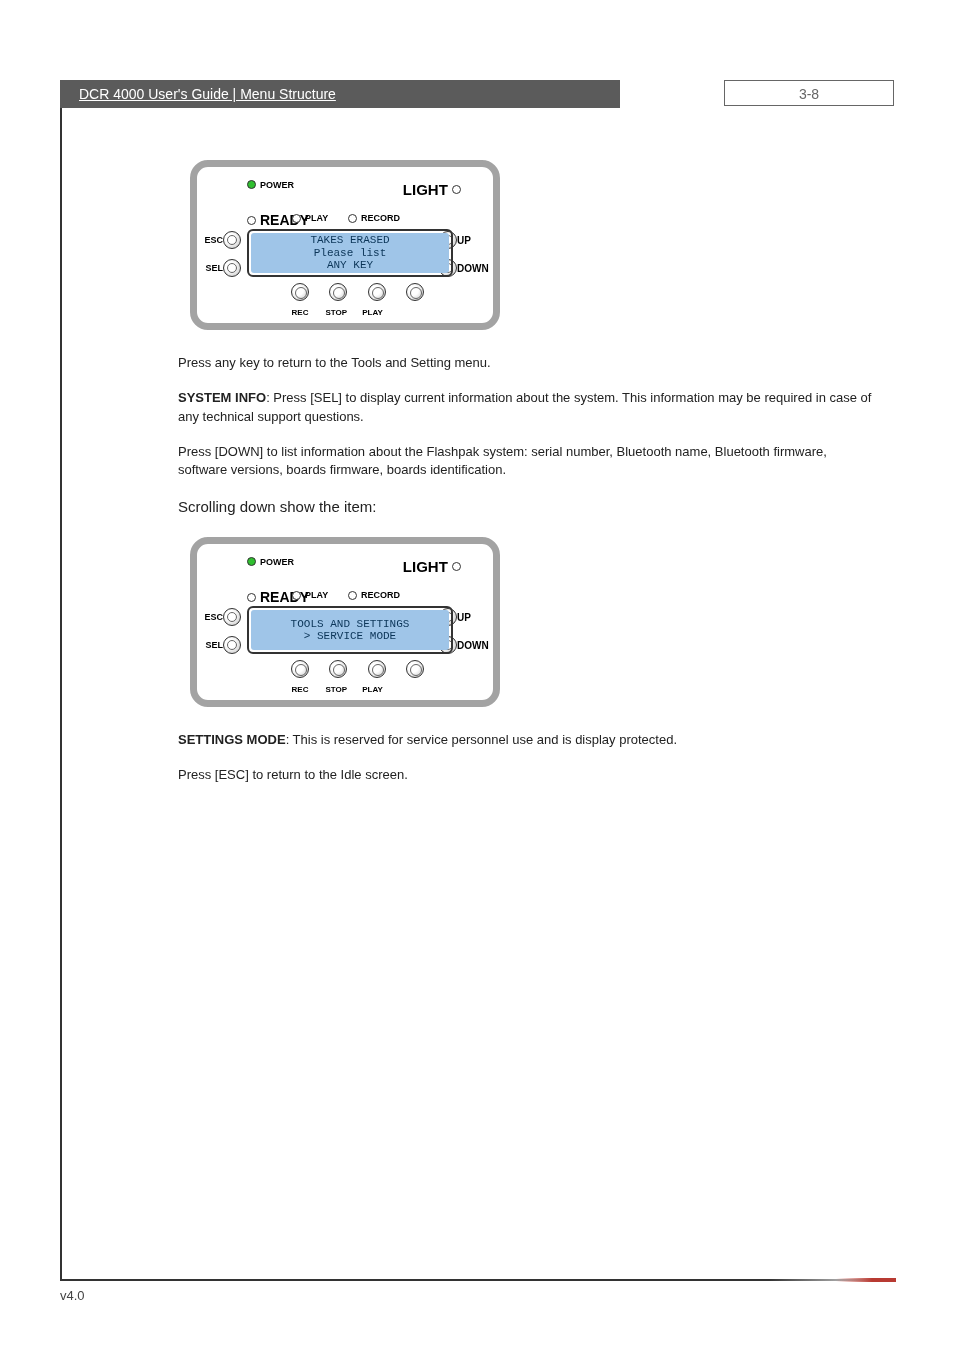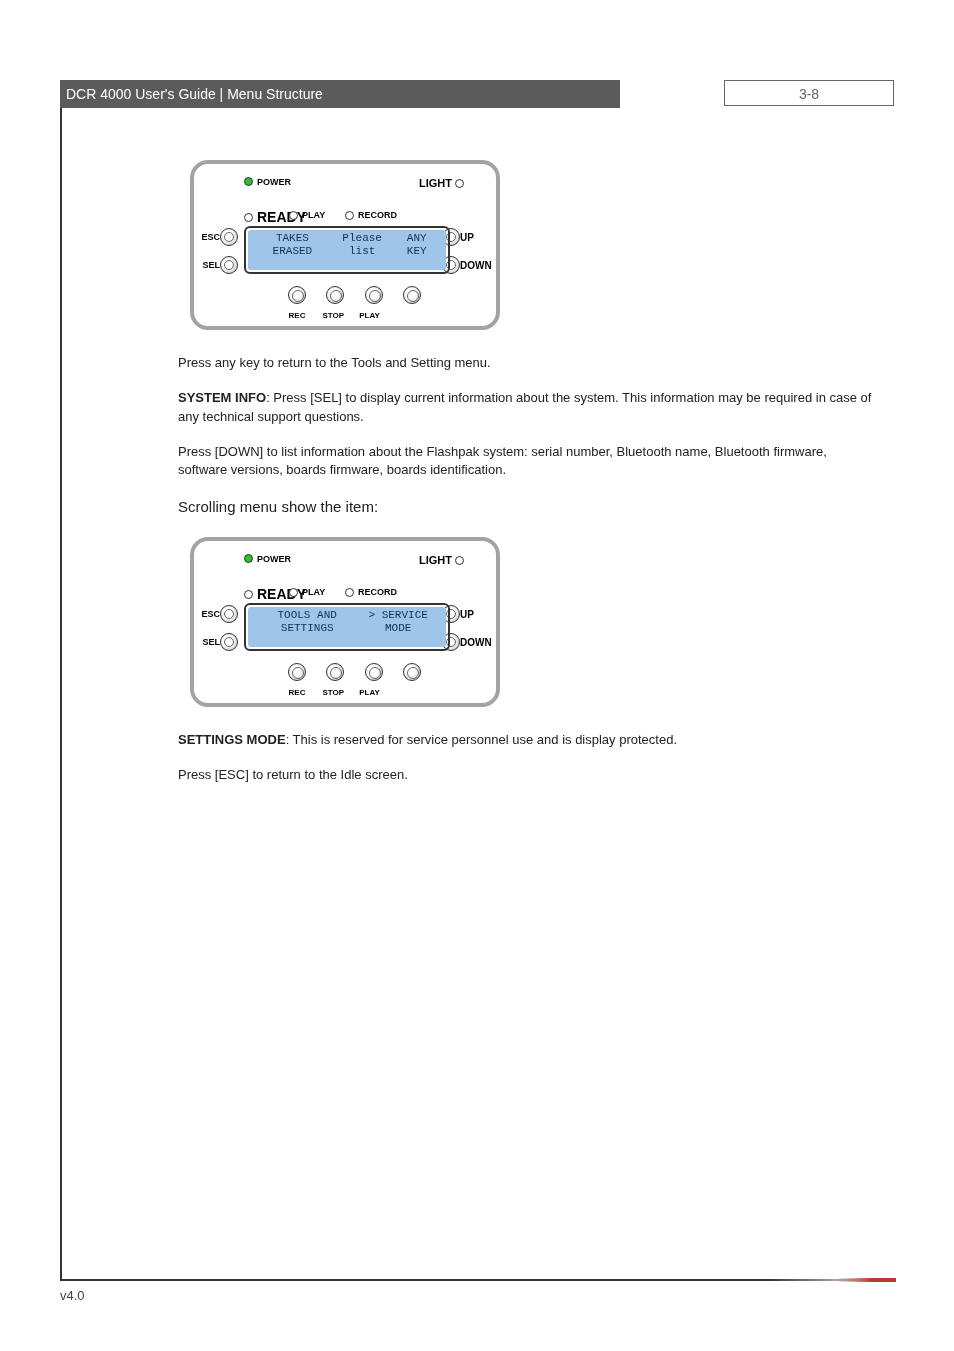--- a/index.html
+++ b/index.html
@@ -1,36 +1,36 @@
 <!DOCTYPE html>
 <html><head>
 <meta charset="utf-8">
 <style>
   * { box-sizing: border-box; margin: 0; padding: 0; }
   html, body { width: 954px; height: 1351px; background: #fff; font-family: Arial, Helvetica, sans-serif; color: #000; }
   .page { position: relative; width: 954px; height: 1351px; }
   .sidebar-line { position: absolute; left: 60px; top: 80px; width: 2px; height: 1200px; background: #333; }
   .header-bar { position: absolute; left: 60px; top: 80px; right: 60px; height: 28px; }
-  .header-left { position: absolute; left: 0; top: 0; width: 560px; height: 28px; background: #5b5b5b; color: #fff; font-size: 14px; line-height: 28px; padding-left: 6px; }
+  .header-left { position: absolute; left: 0; top: 0; width: 560px; height: 28px; background: #5b5b5b; color: #fff; font-size: 14px; line-height: 28px; padding-left: 19px; text-decoration: underline; }
   .header-right { position: absolute; right: 0; top: 0; width: 170px; height: 26px; border: 1px solid #666; color: #666; font-size: 14px; line-height: 26px; text-align: center; margin-left: 8px; }
   .content { position: absolute; left: 178px; top: 160px; width: 700px; }
-  .panel { width: 310px; height: 170px; border: 4px solid #a3a3a3; border-radius: 18px; position: relative; margin-left: 12px; margin-bottom: 24px; background: #fff; }
+  .panel { width: 310px; height: 170px; border: 7px solid #a3a3a3; border-radius: 18px; position: relative; margin-left: 12px; margin-bottom: 24px; background: #fff; }
   .leds-row { position: absolute; left: 50px; top: 12px; font-size: 9px; font-weight: bold; }
   .led-green { display: inline-block; width: 9px; height: 9px; background: #2fbf2f; border: 1px solid #333; border-radius: 50%; vertical-align: middle; margin-right: 4px; }
   .led-empty { display: inline-block; width: 9px; height: 9px; background: #fff; border: 1.5px solid #333; border-radius: 50%; vertical-align: middle; margin-right: 4px; }
   .led-label { vertical-align: middle; }
   .ready-row { position: absolute; left: 50px; top: 44px; font-size: 14px; font-weight: bold; }
-  .light-row { position: absolute; right: 28px; top: 12px; font-size: 11px; font-weight: bold; }
+  .light-row { position: absolute; right: 28px; top: 12px; font-size: 15px; font-weight: bold; }
   .play-rec-row { position: absolute; left: 95px; top: 46px; font-size: 9px; font-weight: bold; }
   .side-btn { position: absolute; width: 18px; height: 18px; border: 1.5px solid #333; border-radius: 50%; background: radial-gradient(circle at 40% 40%, #fff 35%, #bbb 100%); }
   .side-btn-inner { position: absolute; left: 3px; top: 3px; width: 10px; height: 10px; border: 1px solid #666; border-radius: 50%; }
   .side-label-left { position: absolute; font-size: 9px; font-weight: bold; text-align: right; width: 24px; }
   .side-label-right { position: absolute; font-size: 10px; font-weight: bold; width: 34px; }
   .lcd-wrap { position: absolute; left: 50px; top: 62px; width: 206px; height: 48px; border: 2px solid #333; border-radius: 6px; padding: 2px; }
-  .lcd { width: 100%; height: 100%; background: #9fc5e8; border-radius: 3px; display: flex; flex-direction: row; justify-content: center; align-items: flex-start; padding: 2px 8px; font-family: "Courier New", monospace; font-size: 11px; color: #0b3558; line-height: 1.15; }
+  .lcd { width: 100%; height: 100%; background: #9fc5e8; border-radius: 3px; display: flex; flex-direction: column; justify-content: center; align-items: flex-start; padding: 2px 8px; font-family: "Courier New", monospace; font-size: 11px; color: #0b3558; line-height: 1.15; }
   .lcd .line1 { align-self: stretch; text-align: center; }
   .lcd .line2, .lcd .line3 { align-self: stretch; text-align: center; }
   .bottom-btns { position: absolute; left: 86px; bottom: 12px; }
   .round { display: inline-block; width: 18px; height: 18px; border: 1.5px solid #333; border-radius: 50%; background: radial-gradient(circle at 40% 40%, #fff 35%, #bbb 100%); margin: 0 8px; position: relative; vertical-align: middle; }
   .round::after { content:""; position:absolute; left:3px; top:3px; width:10px; height:10px; border:1px solid #666; border-radius:50%; }
   .bottom-labels { position: absolute; left: 86px; bottom: 0px; font-size: 8px; font-weight: bold; }
   .bottom-labels span { display: inline-block; width: 34px; text-align: center; }
   .para { font-size: 13px; color: #222; margin-bottom: 16px; line-height: 1.45; }
   .bold { font-weight: bold; }
   .subhead { font-size: 15px; color: #222; margin: 18px 0 22px 0; }
@@ -101,21 +101,21 @@
       <div class="bottom-labels" style="bottom:6px;">
         <span>REC</span>
         <span>STOP</span>
         <span>PLAY</span>
       </div>
     </div>
 
     <p class="para">Press any key to return to the Tools and Setting menu.</p>
     <p class="para"><span class="bold">SYSTEM INFO</span><span>: Press [SEL] to display current information about the system. This information may be required in case of any technical support questions.</span></p>
     <p class="para">Press [DOWN] to list information about the Flashpak system: serial number, Bluetooth name, Bluetooth firmware, software versions, boards firmware, boards identification.</p>
-    <p class="subhead">Scrolling menu show the item:</p>
+    <p class="subhead">Scrolling down show the item:</p>
 
     <div class="panel">
       <div class="leds-row">
         <span class="led-green"></span><span class="led-label">POWER</span>
       </div>
       <div class="ready-row">
         <span class="led-empty"></span><span class="led-label">READY</span>
       </div>
       <div class="light-row">
         <span class="led-label">LIGHT</span> <span class="led-empty"></span>

